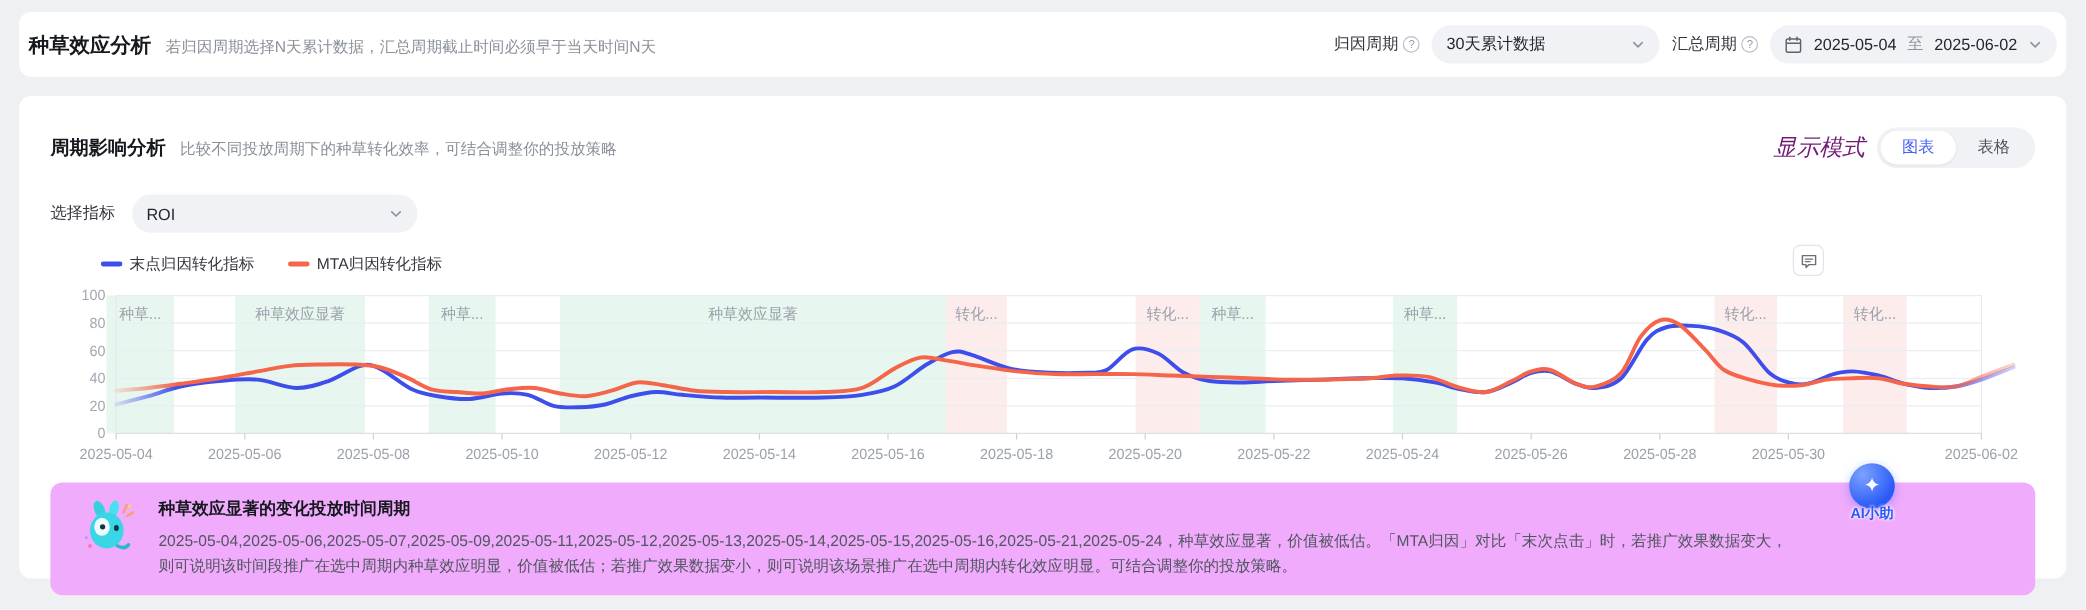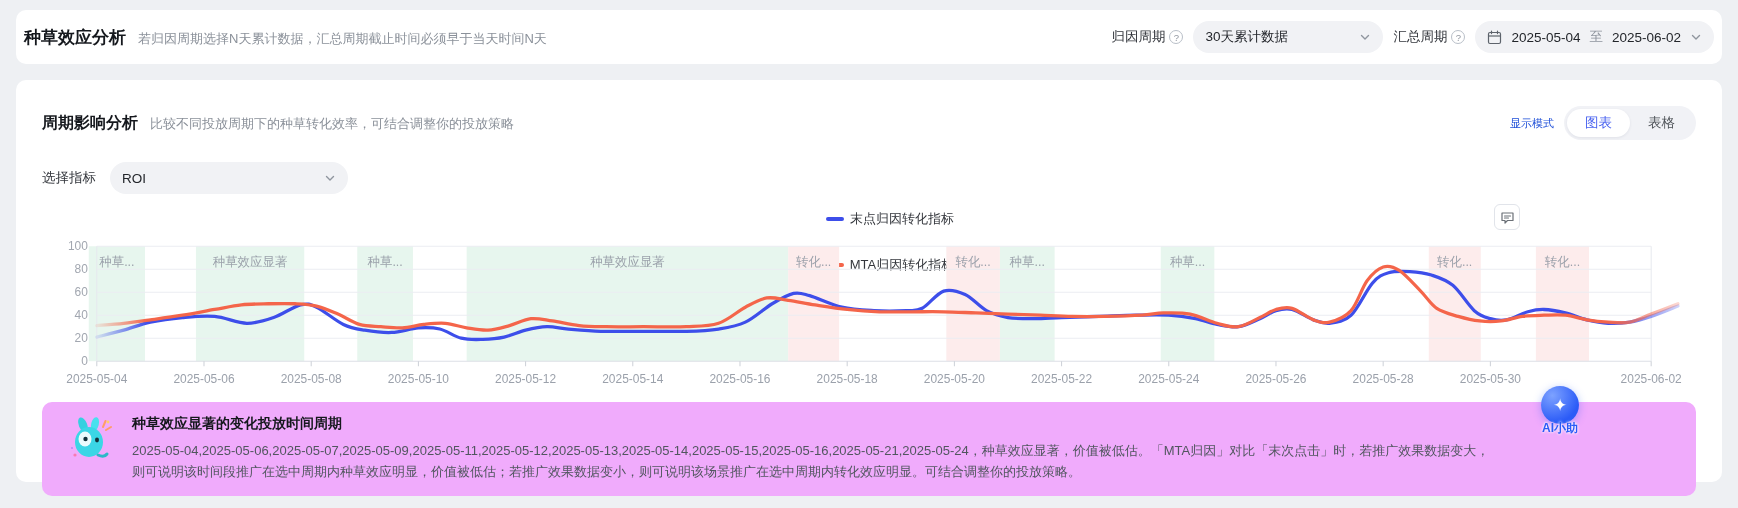--- a/index.html
+++ b/index.html
@@ -47,35 +47,35 @@
     gap: 32px;
   }
   .pill.select { width: 190px; justify-content: space-between; }
   .chev { flex: none; }
   .date-pill { gap: 9px; }
   .date-sep { color: #8f959e; }
   
   .card-main { margin-top: 16px; padding: 26px 26px 20px; height: 402px; position: relative; }
   .sec-head { display: flex; align-items: center; justify-content: space-between; }
   .seg-wrap { display: flex; align-items: center; gap: 10px; }
-  .seg-label { font-size: 11px; color: #1d4ed8; }
+  .seg-label { font-size: 19px; color: #701a75; font-style: italic; }
   .seg {
     background: #f1f2f6; border-radius: 17px; padding: 3px; display: flex; align-items: center;
   }
   .seg-btn {
     border: none; background: transparent; border-radius: 14px; padding: 5px 18px;
     font-size: 13.5px; color: #4e5358; cursor: pointer; font-family: inherit;
   }
   .seg-btn.active { background: #fff; color: #4a63f0; box-shadow: 0 1px 3px rgba(30,40,80,.08); }
   .metric-row { margin-top: 22px; display: flex; align-items: center; gap: 14px; }
   .metric-label { font-size: 13.5px; color: #33363c; }
   .metric-row .pill.select { width: 238px; }
   
   .chart-block { margin-top: 16px; position: relative; }
-  .legend-row { display: flex; align-items: center; gap: 28px; margin-left: 42px; height: 20px; flex-direction: column; }
+  .legend-row { display: flex; align-items: center; gap: 28px; margin-left: 42px; height: 20px; }
   .legend-item { display: flex; align-items: center; gap: 6px; cursor: pointer; }
   .legend-swatch { width: 18px; height: 3.5px; border-radius: 2px; }
   .legend-text { font-size: 13px; color: #33363c; }
   .chart-tool-btn {
     position: absolute; right: 176px; top: -6px;
     width: 26px; height: 26px; border: 1px solid #e1e4ea; border-radius: 6px;
     background: #fff; display: flex; align-items: center; justify-content: center; cursor: pointer;
   }
   #chart-svg { width: 100%; height: 156px; display: block; margin-top: 6px; }
   

